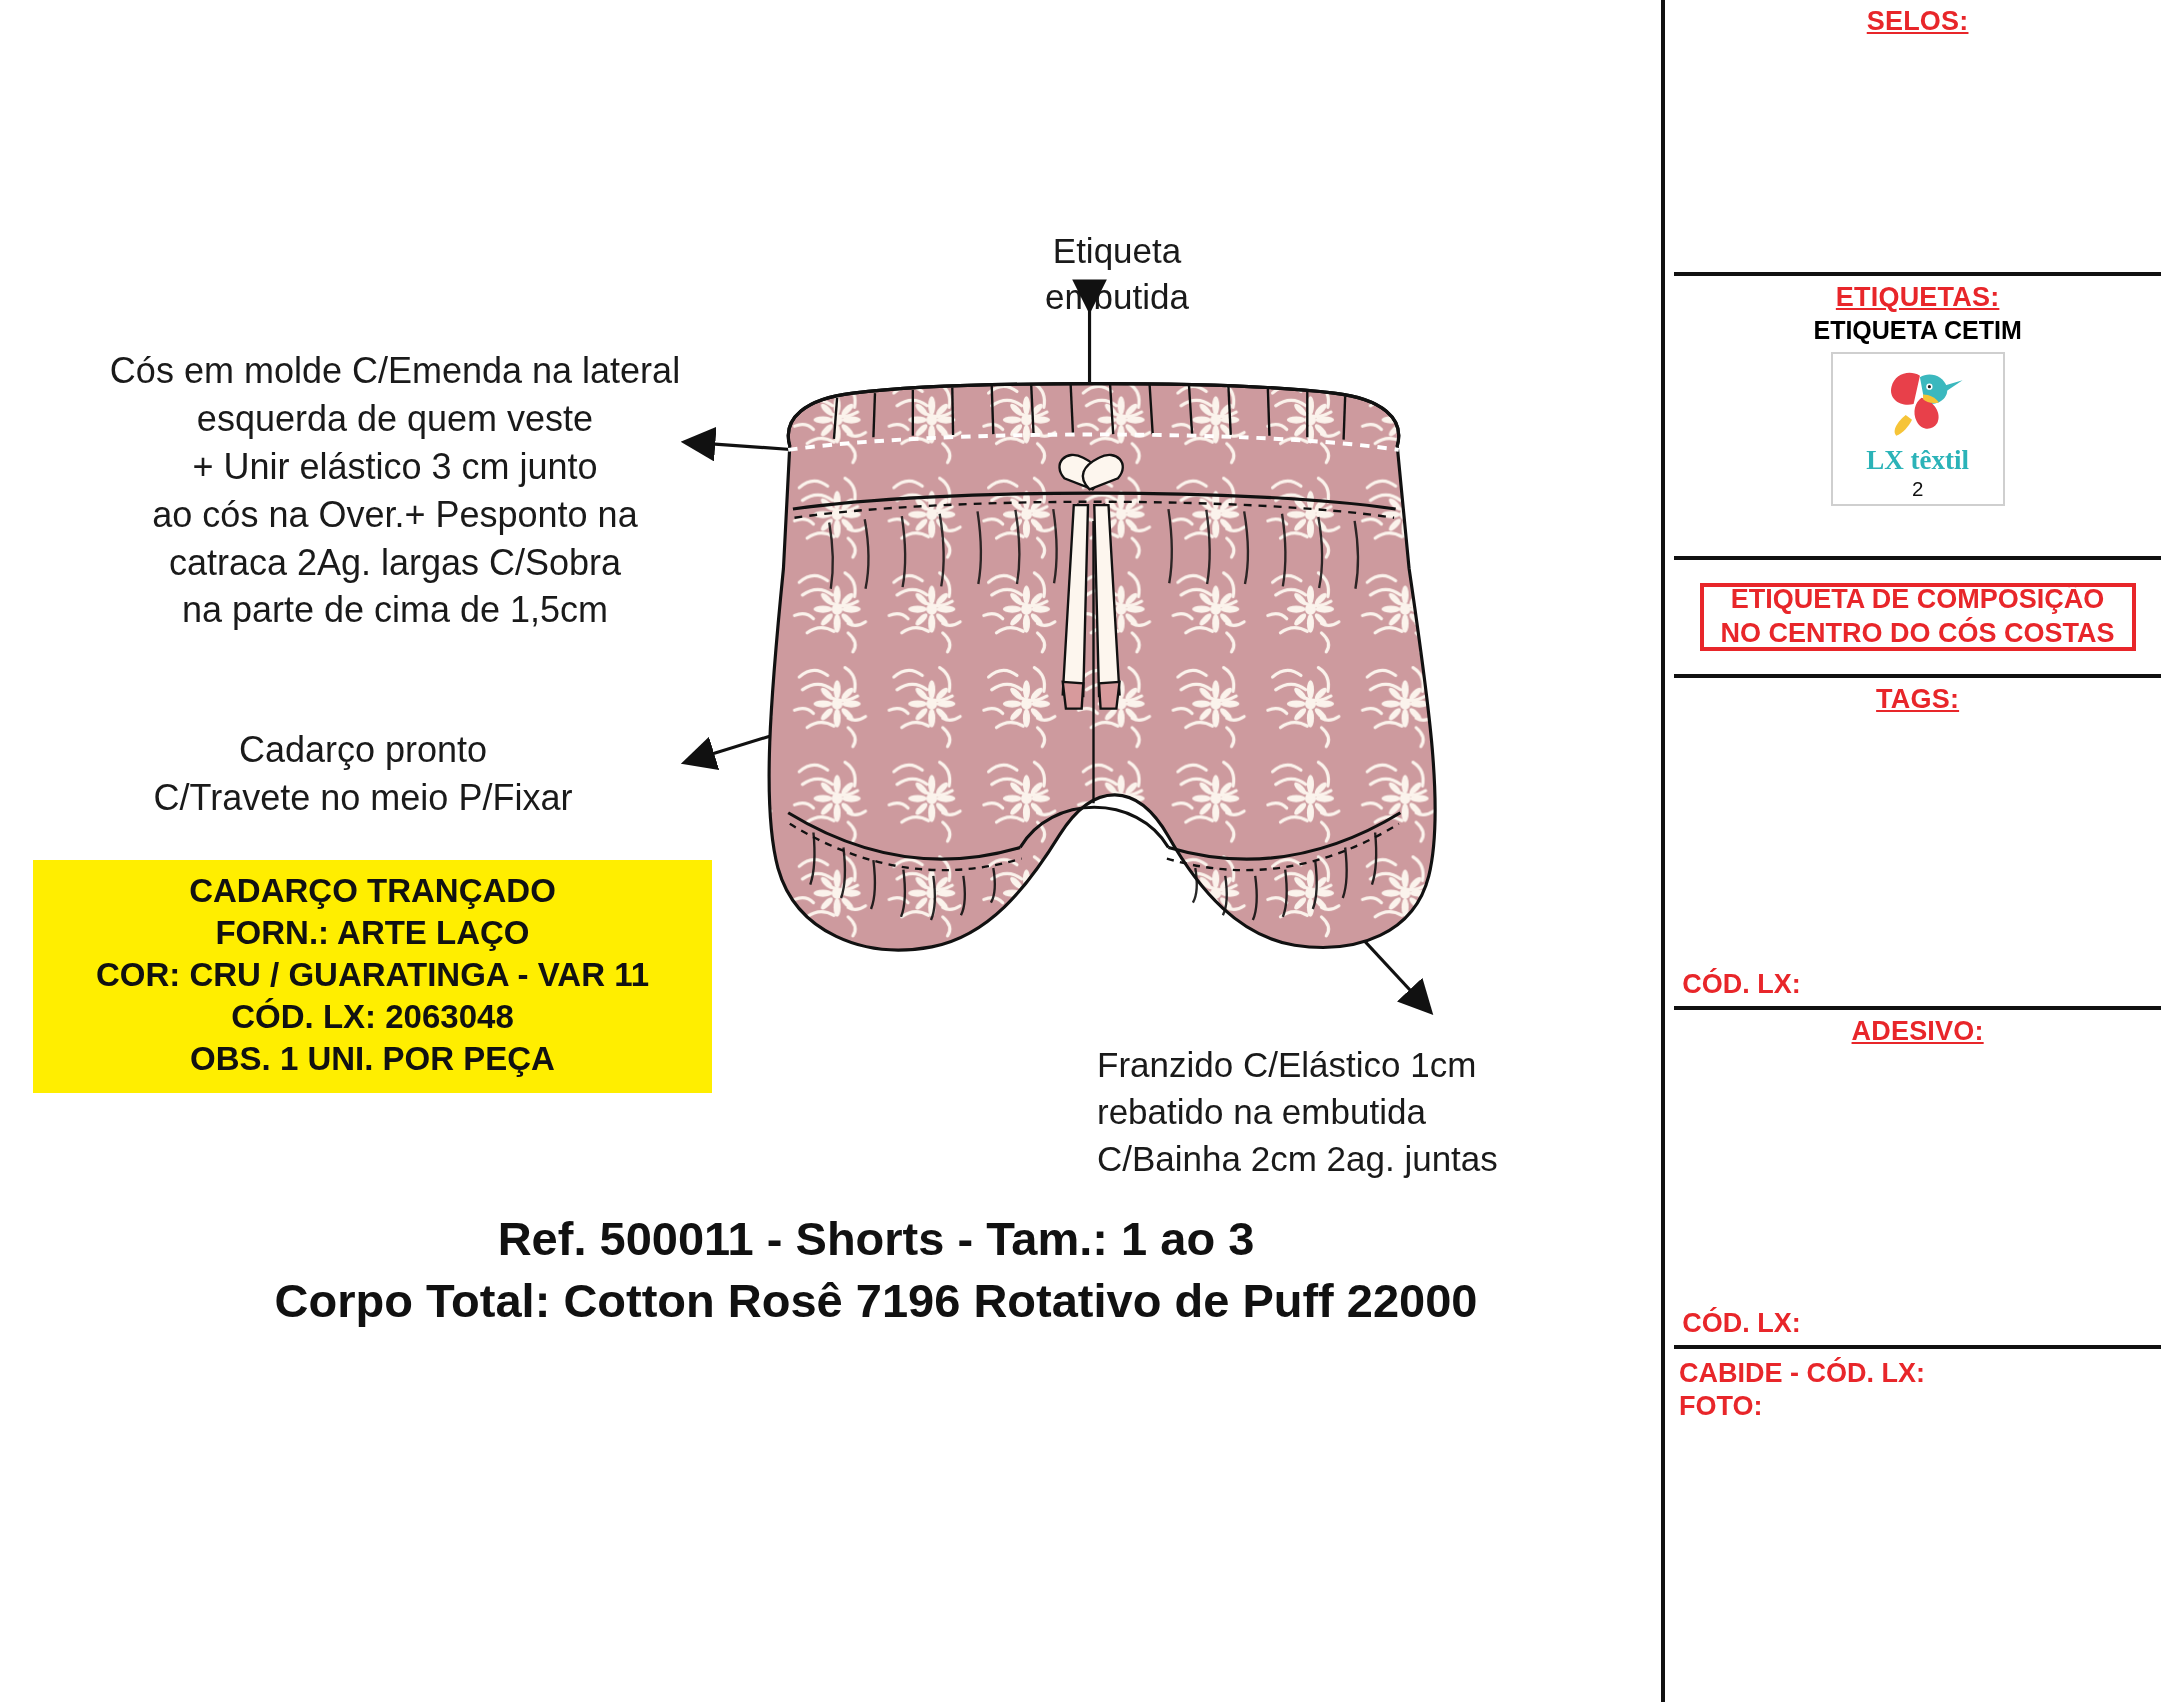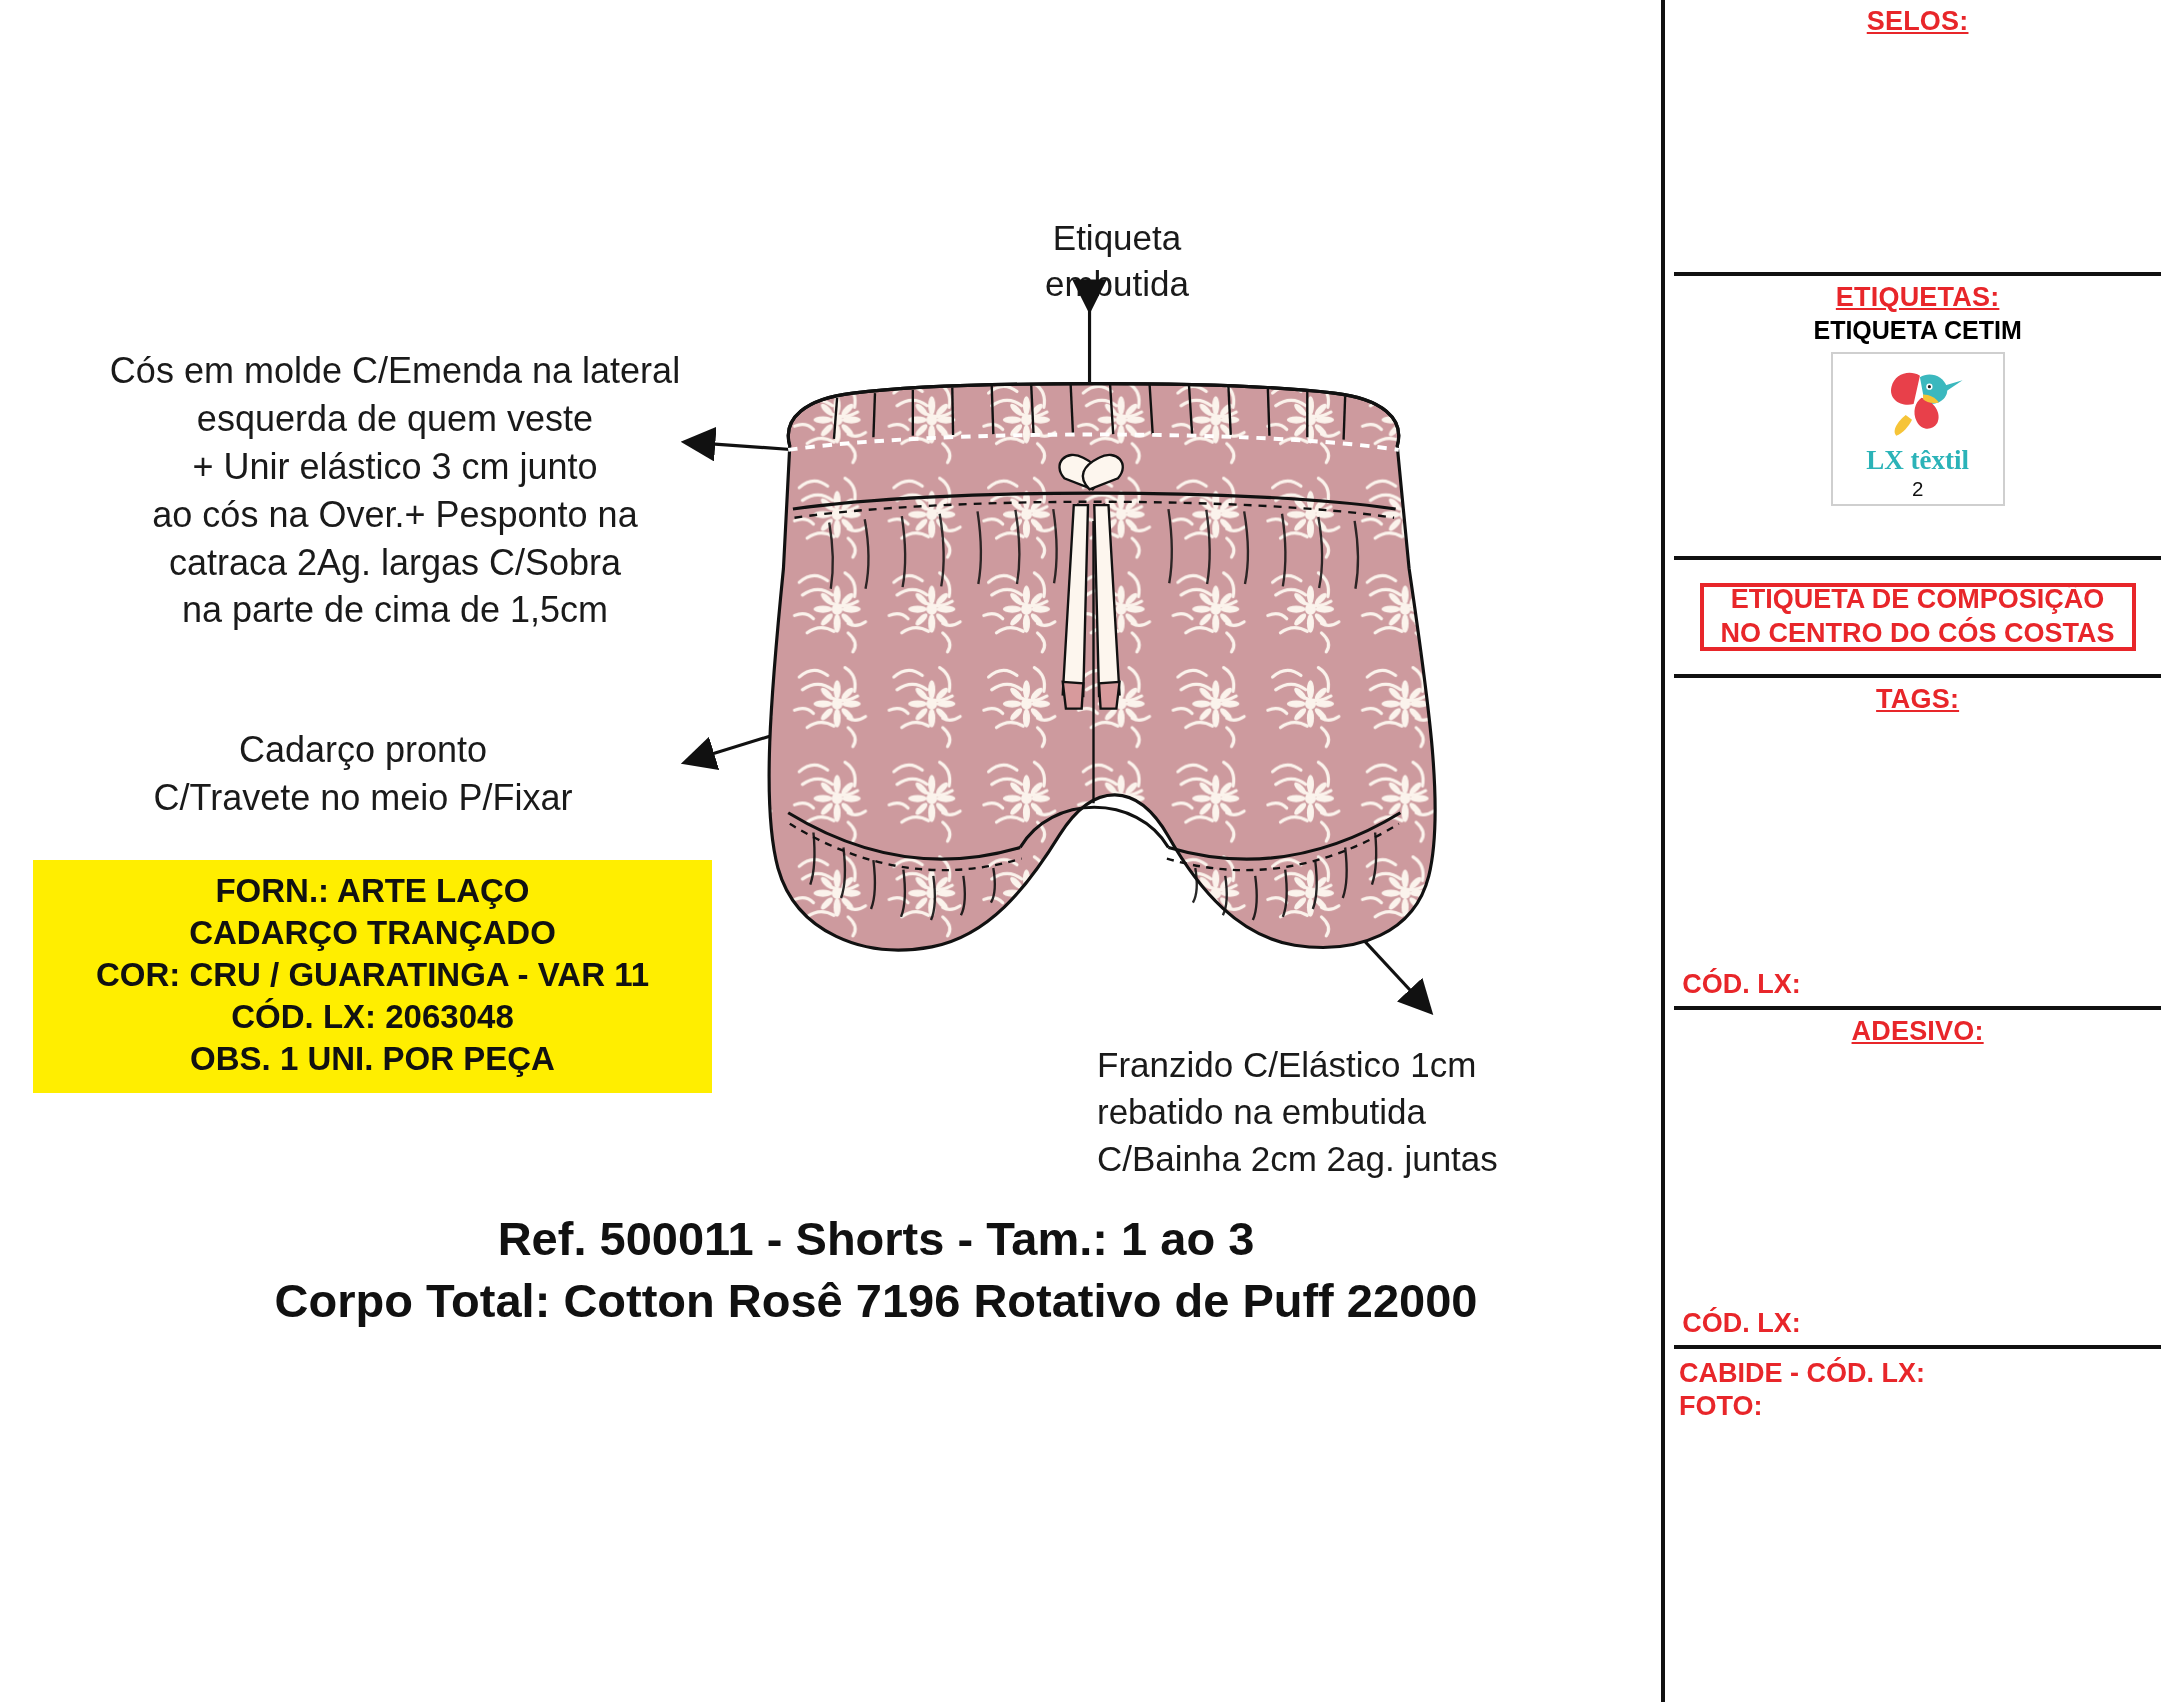--- a/index.html
+++ b/index.html
@@ -33,21 +33,21 @@
   .callout {
     position: absolute;
     font-size: 34px;
     line-height: 1.30;
     color: #1a1a1a;
     text-align: center;
     white-space: pre-line;
   }
   #callout-etiqueta {
     left: 951px;
-    top: 215px;
+    top: 228px;
     width: 332px;
     font-size: 35px;
   }
   #callout-cos {
     left: 24px;
     top: 347px;
     width: 742px;
     font-size: 36px;
     line-height: 1.33;
   }
@@ -224,22 +224,22 @@
 na parte de cima de 1,5cm</div>
 
     <div class="callout" id="callout-cadarco">Cadarço pronto
 C/Travete no meio P/Fixar</div>
 
     <div class="callout" id="callout-franzido">Franzido C/Elástico 1cm
 rebatido na embutida
 C/Bainha 2cm 2ag. juntas</div>
 
     <div class="yellow-box">
+      <div>CADARÇO TRANÇADO</div>
       <div>FORN.: ARTE LAÇO</div>
-      <div>CADARÇO TRANÇADO</div>
       <div>COR: CRU / GUARATINGA - VAR 11</div>
       <div>CÓD. LX: 2063048</div>
       <div>OBS. 1 UNI. POR PEÇA</div>
     </div>
 
     <div class="ref-title">
       <div>Ref. 500011 - Shorts - Tam.: 1 ao 3</div>
       <div>Corpo Total: Cotton Rosê 7196 Rotativo de Puff 22000</div>
     </div>
 

